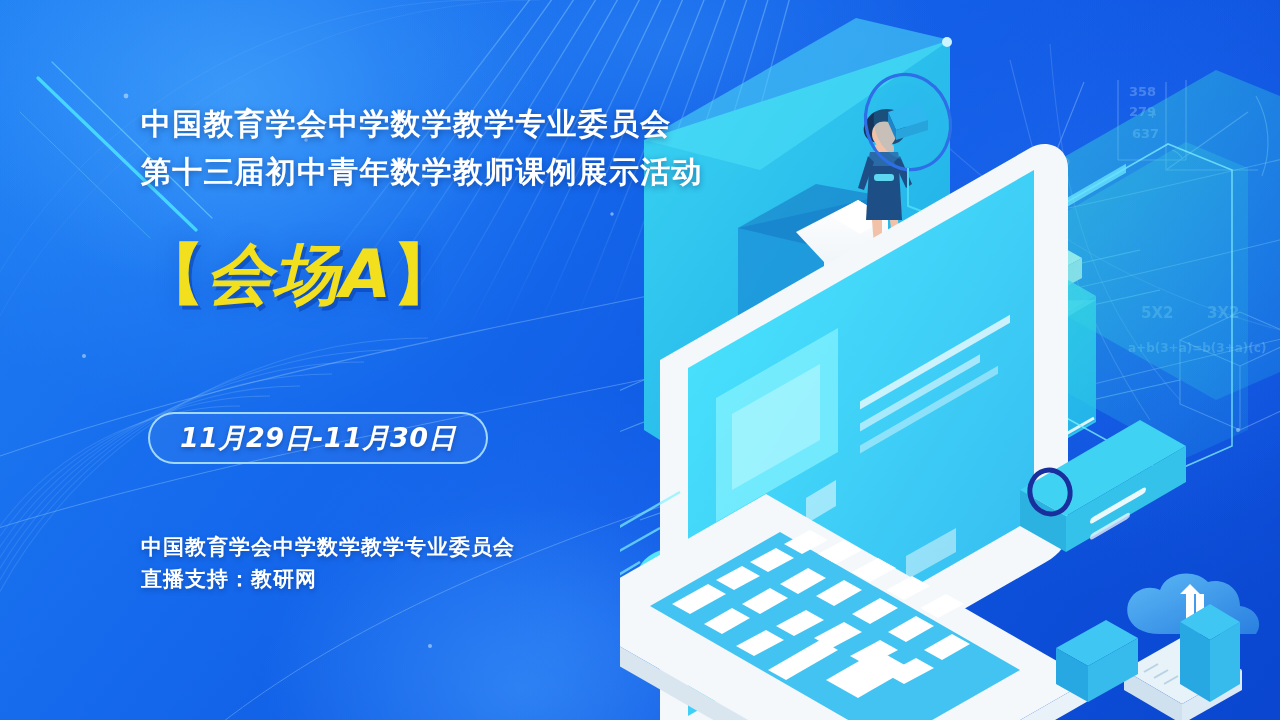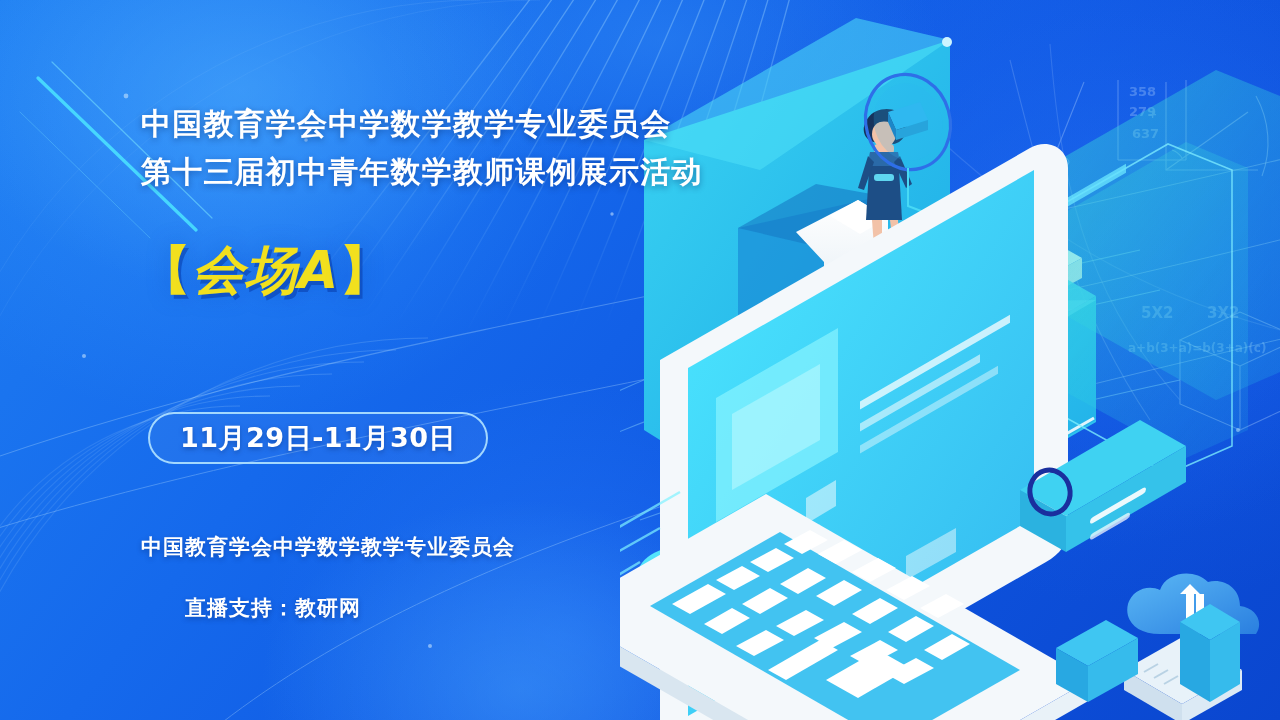--- a/index.html
+++ b/index.html
@@ -26,53 +26,54 @@
   .titleline{
     position:absolute;left:141px;
     font-size:30px;font-weight:bold;color:#ffffff;
     letter-spacing:1.2px;white-space:nowrap;
     text-shadow:0 2px 6px rgba(3,35,100,.45);
   }
   #t1{top:104px;}
   #t2{top:152px;}
 
   .headline{
-    position:absolute;left:139px;top:236px;
-    font-size:52px;font-weight:bold;
+    position:absolute;left:139px;top:230px;
+    font-size:66px;font-weight:bold;
     color:#f2e01e;
     letter-spacing:1px;white-space:nowrap;
     font-style:italic;
     text-shadow:3px 4px 0 rgba(8,60,170,.55), 0 0 22px rgba(12,70,190,.35);
   }
   .headline .brk{font-style:normal;}
 
   .datepill{
     position:absolute;left:148px;top:412px;
     height:52px;min-width:250px;
     padding:0 30px;
     box-sizing:border-box;
     border:2px solid rgba(175,225,255,.92);
     border-radius:26px;
     display:flex;align-items:center;justify-content:center;
     background:rgba(255,255,255,.05);
+    font-style:italic;
   }
   .datepill span{
     font-size:27px;font-weight:bold;color:#ffffff;
     letter-spacing:.5px;white-space:nowrap;
     text-shadow:0 2px 5px rgba(3,35,100,.4);
   }
 
   .footline{
     position:absolute;left:141px;
     font-size:21px;font-weight:bold;color:#ffffff;
     letter-spacing:1px;white-space:nowrap;
     text-shadow:0 2px 5px rgba(3,35,100,.4);
   }
   #f1{top:533px;}
-  #f2{top:594px;margin-left:44px;}
+  #f2{top:565px;}
 
   
   .illus{position:absolute;right:0;top:0;width:660px;height:720px;}
   .illus svg{display:block;}
 </style>
 </head>
 <body>
 
 <div id="poster">
 

